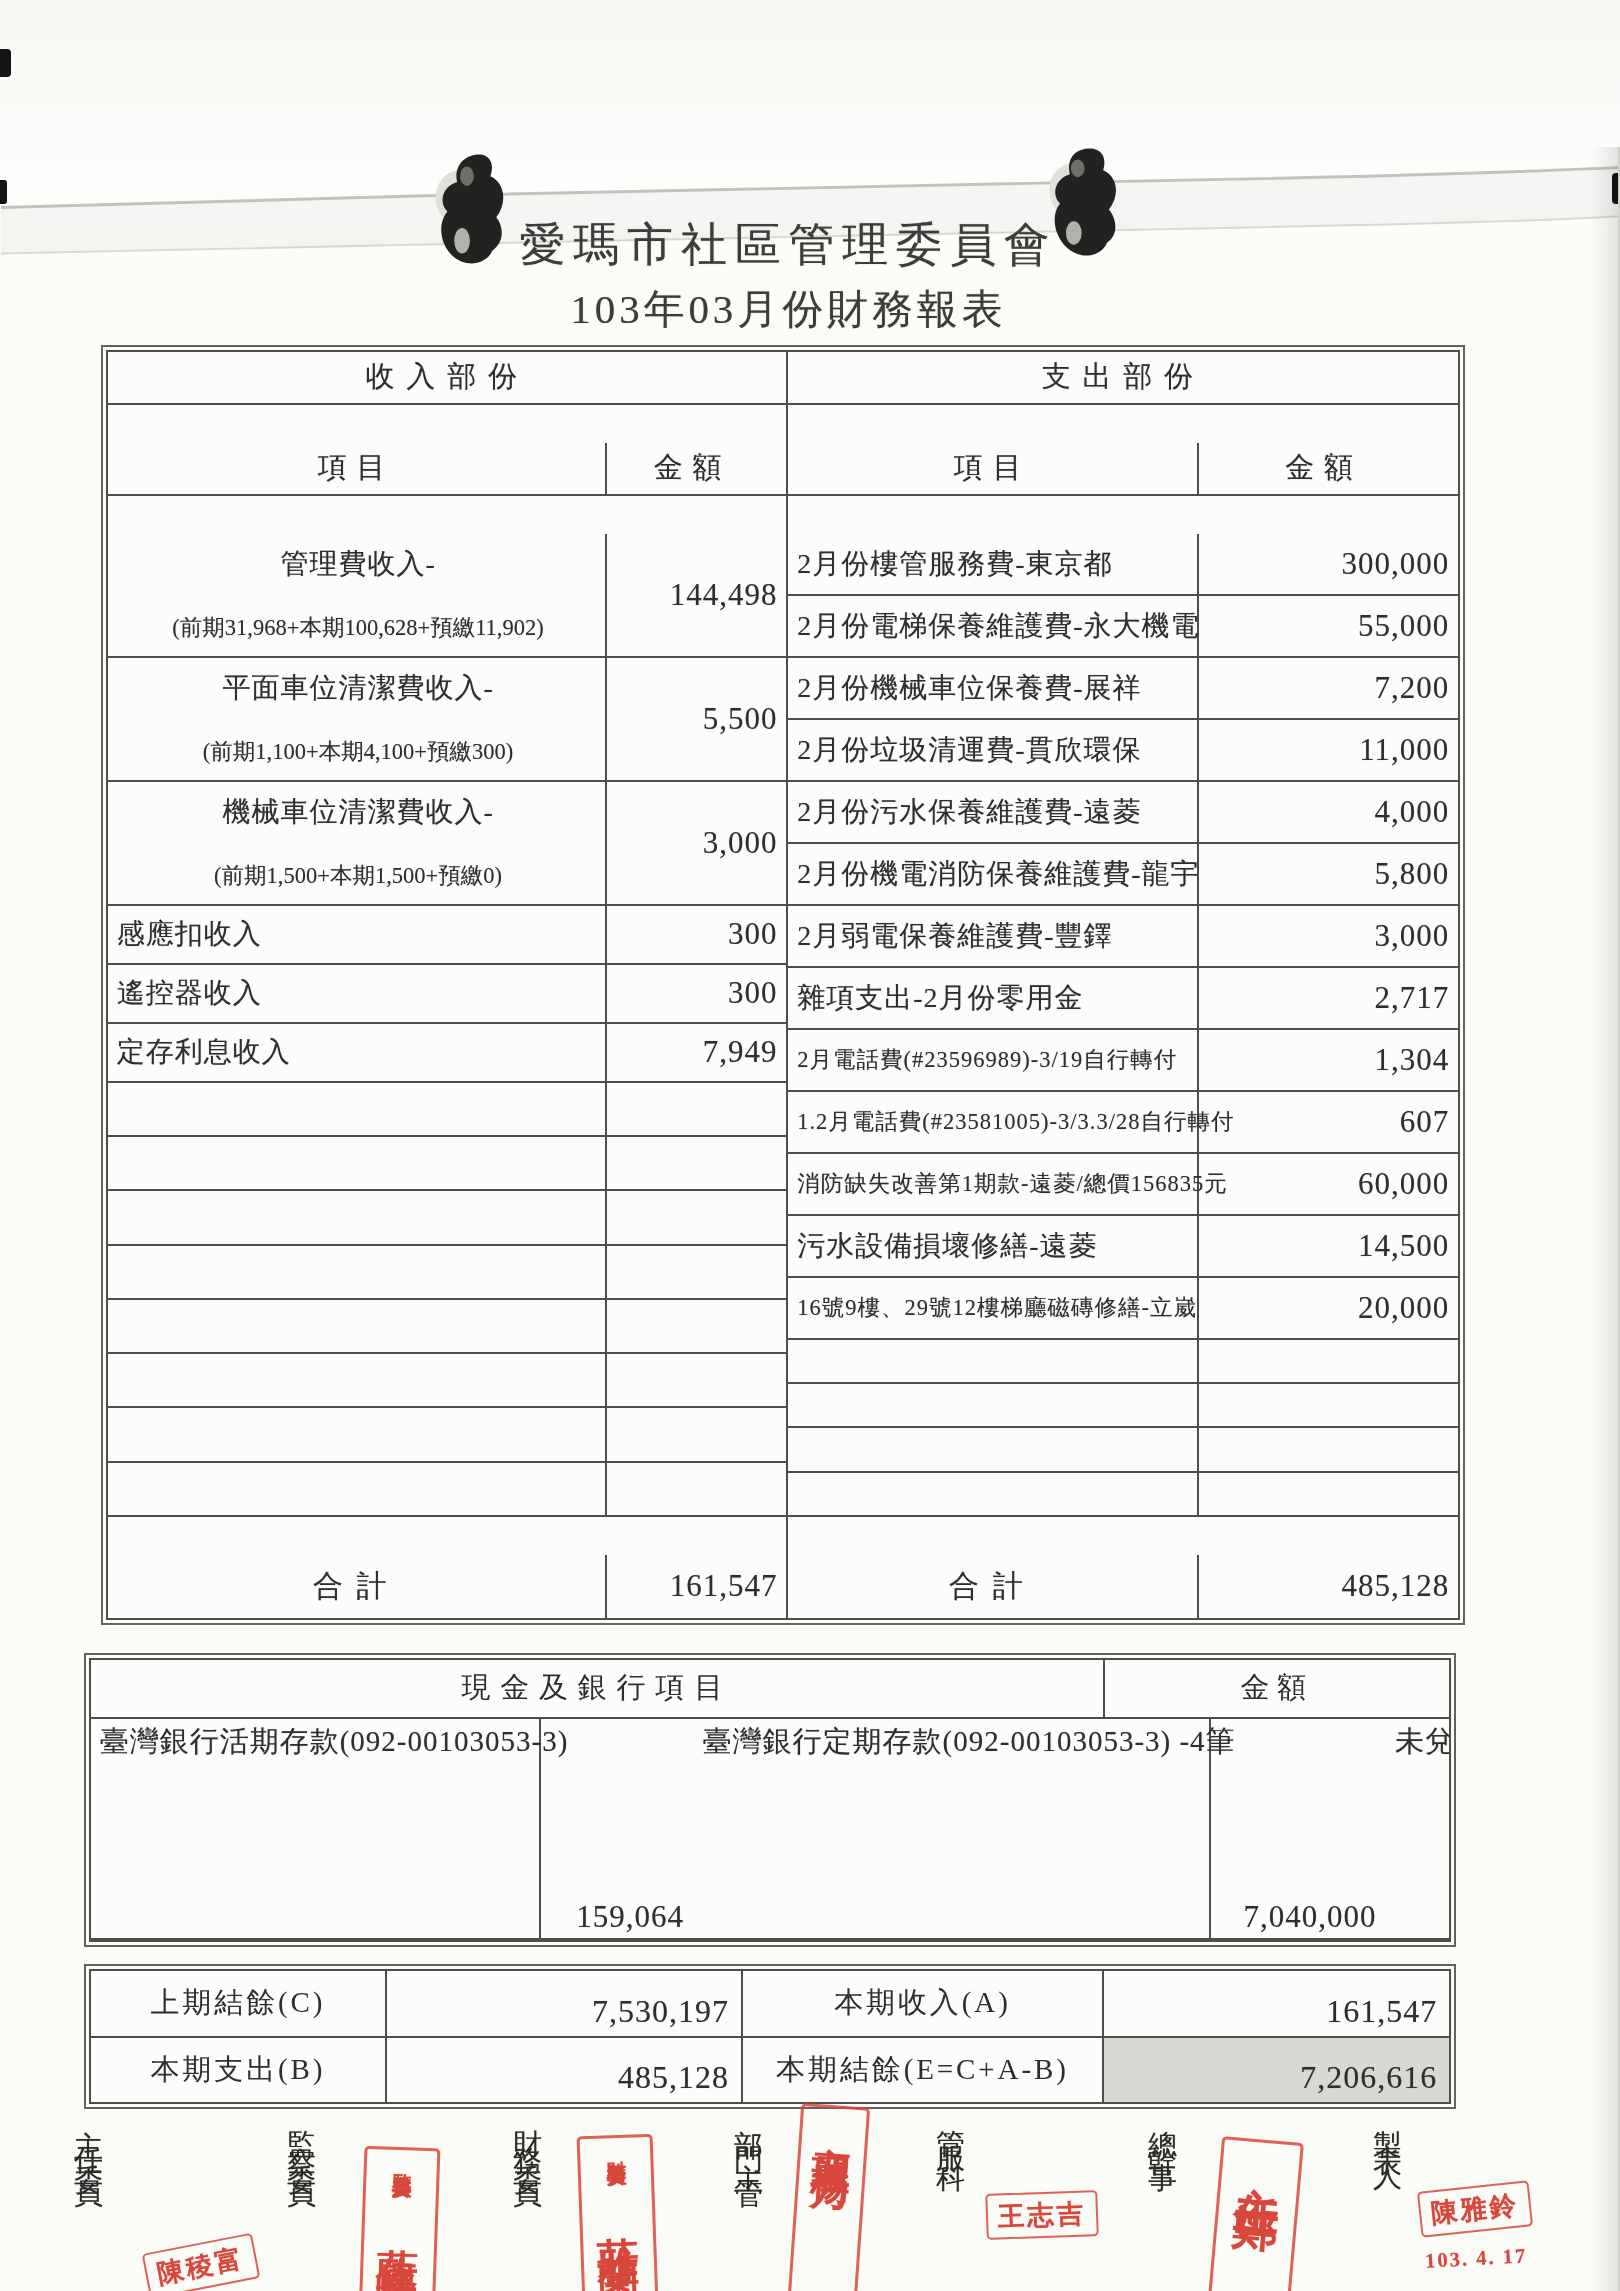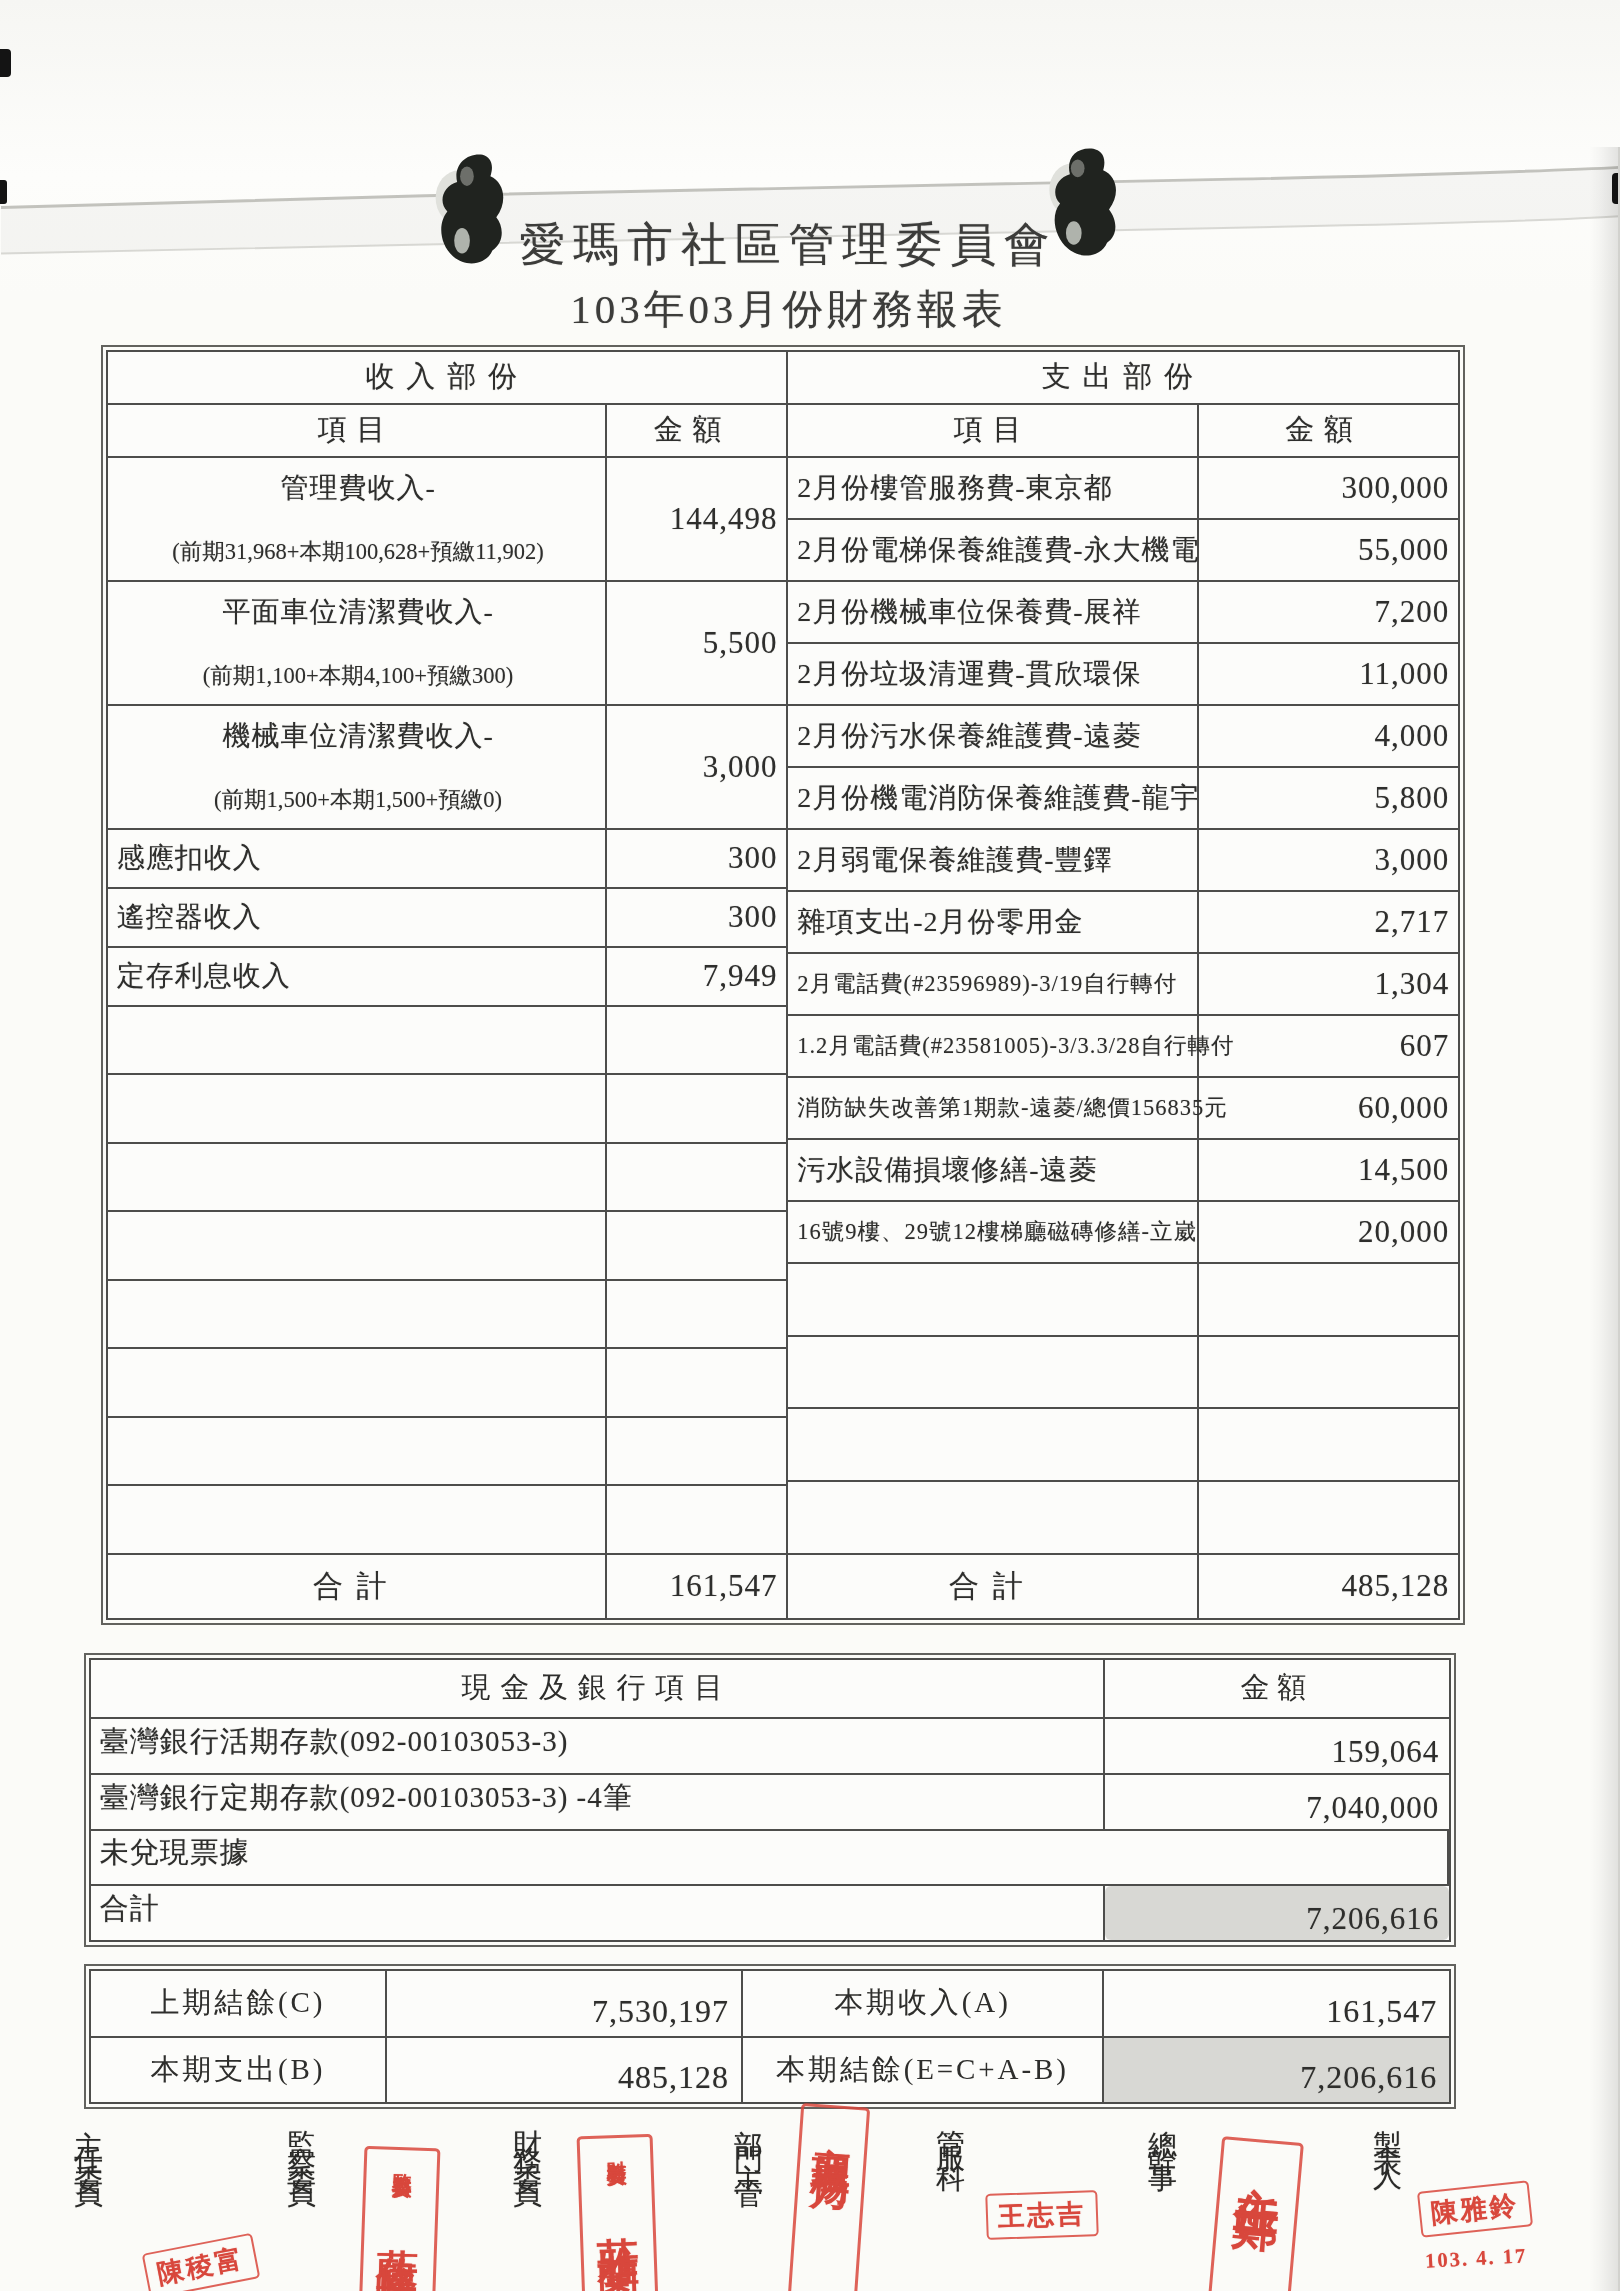--- a/index.html
+++ b/index.html
@@ -30,21 +30,21 @@
           text-shadow:0 0 1px rgba(50,50,50,.45);}
   .t1{font-size:46px;letter-spacing:7.8px;font-weight:500;}
   .t2{font-size:41px;letter-spacing:3.9px;font-weight:500;margin-top:5.9px;}
 
   
   .frame{position:absolute;border:2px solid #62625e;padding:2.9px;background:transparent;}
   .finner{border:2px solid var(--ln);width:100%;height:100%;overflow:hidden;background:rgba(255,255,255,0.25);}
 
   .frame.main{left:101px;top:345px;width:1364px;height:1280px;}
   .mainflex{display:flex;}
-  .half{display:flex;flex-direction:column;height:1266px;}
+  .half{display:flex;flex-direction:column;height:1266px;gap:38px;}
   .half.income{width:50.4%;border-right:2px solid var(--ln);}
   .half.expense{flex:1;}
   .h1{height:53px;border-bottom:2px solid var(--ln);display:flex;align-items:center;justify-content:center;
       font-size:29px;letter-spacing:11.8px;}
   .h2{height:53px;border-bottom:2px solid var(--ln);display:flex;font-size:29px;}
   .h2 .c-item,.h2 .c-amt{display:flex;align-items:center;justify-content:center;letter-spacing:9.8px;}
   .c-item{flex:1 1 auto;border-right:2px solid var(--ln);min-width:0;}
   .income .c-amt{flex:0 0 26.4%;}
   .expense .c-amt{flex:0 0 38.7%;}
   .c-amt{display:flex;align-items:center;justify-content:flex-end;padding-right:8.8px;}
@@ -381,21 +381,21 @@
       </div>
     </div>
   </div>
 
   <div class="frame cash">
     <div class="finner cashflex">
       <div class="cash-h">
         <div class="c-label">現金及銀行項目</div>
         <div class="c-amount">金額</div>
       </div>
-      <div id="cash-rows" style="display:flex;flex-direction:column;flex:1;text-align:center;">
+      <div id="cash-rows" style="display:flex;flex-direction:row;flex:1;text-align:center;">
           <div class="crow">
             <div class="c-label">
               <span class="lbl" style="font-size: 29px;">臺灣銀行活期存款(092-00103053-3)</span>
             </div>
             <div class="c-amount">
               <span class="amt">159,064</span>
             </div>
           </div>
           <div class="crow">
             <div class="c-label">

